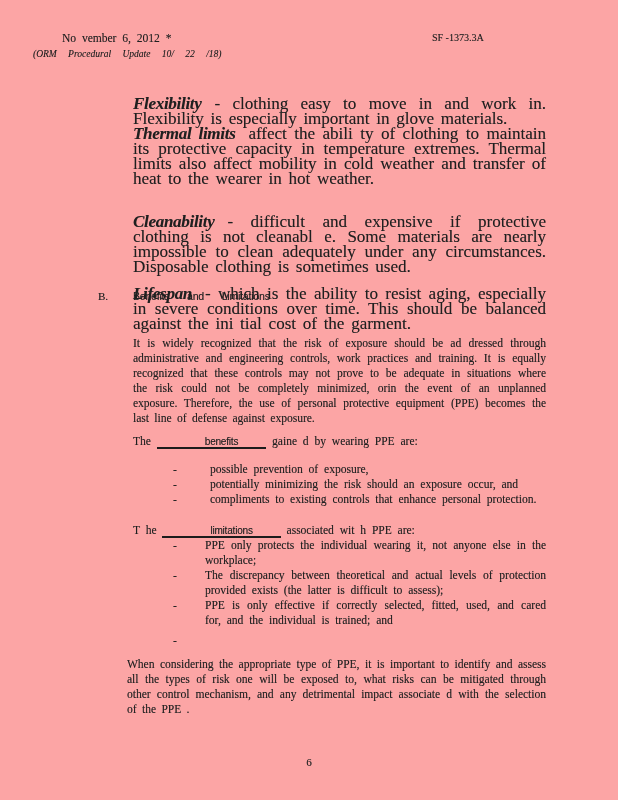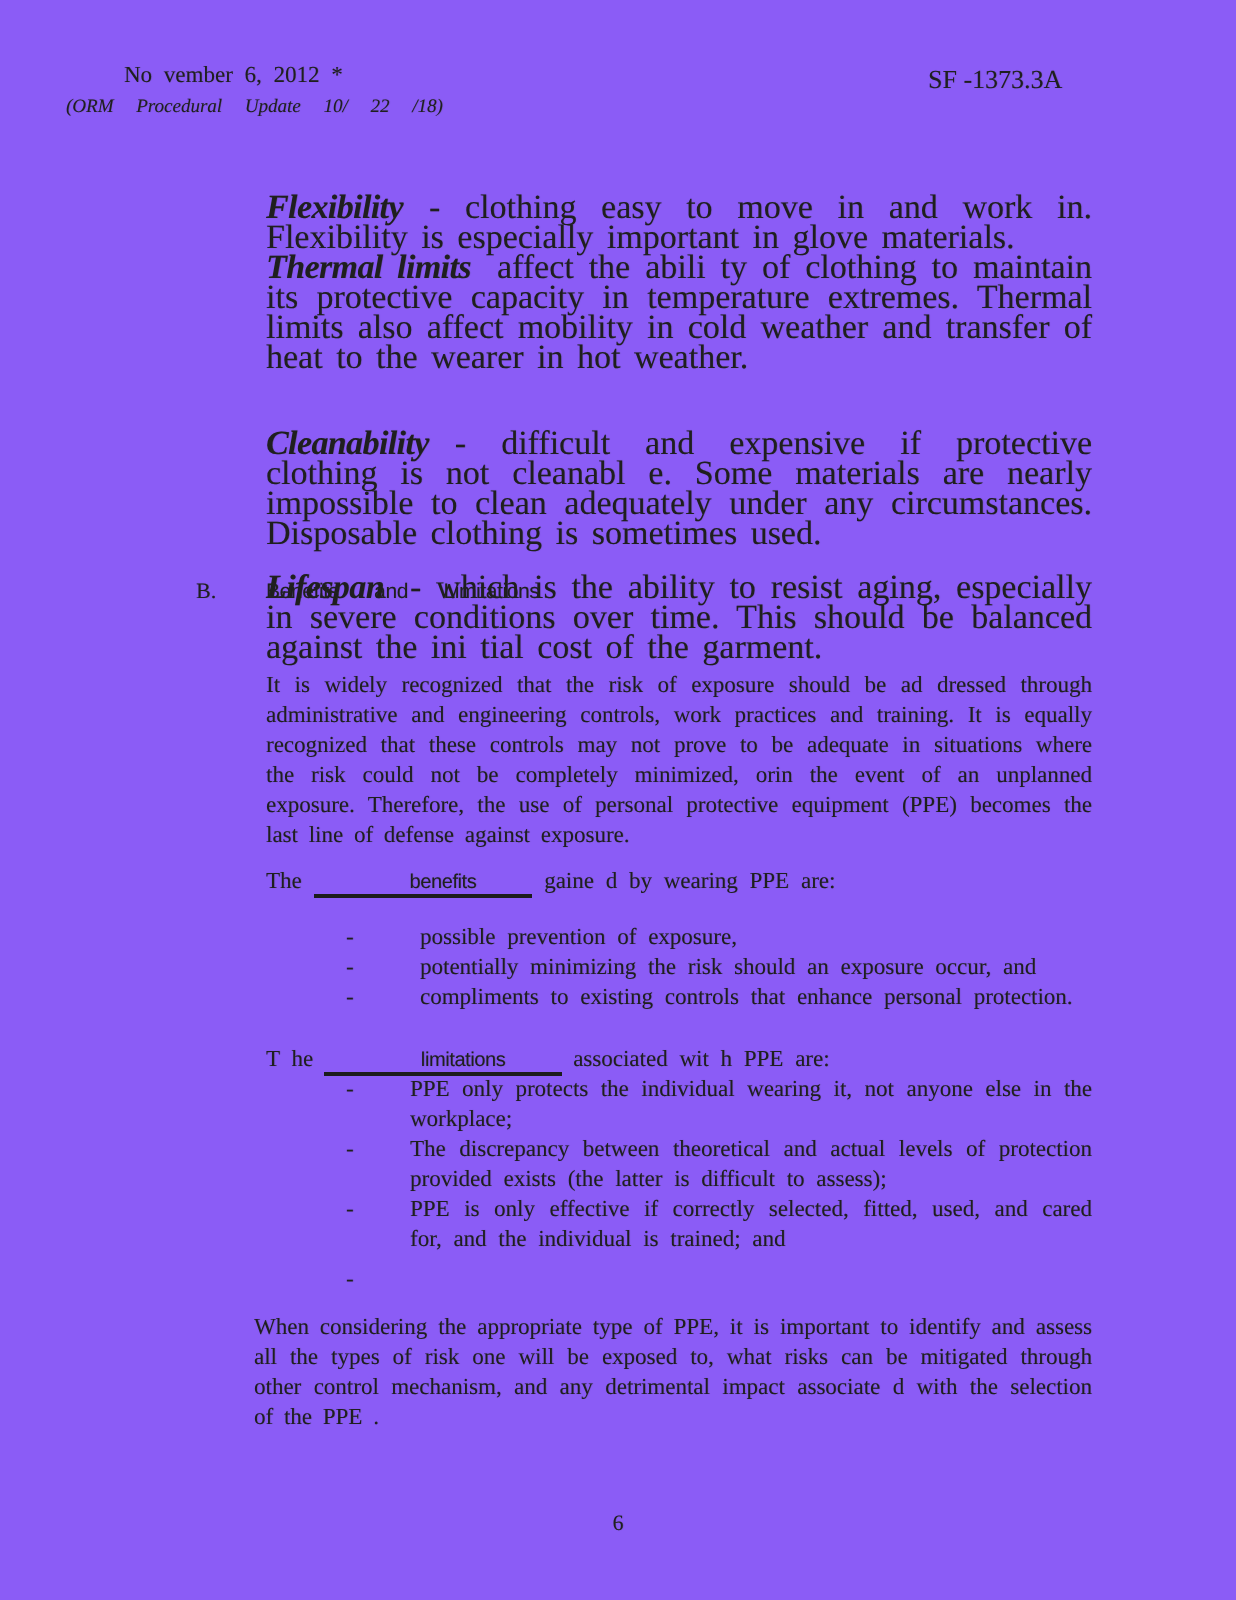--- a/index.html
+++ b/index.html
@@ -1,37 +1,37 @@
 <!DOCTYPE html>
 <html><head>
 <meta charset="utf-8">
 <style>
   html, body { margin: 0; padding: 0; background: #ffffff; }
   .page {
     position: relative;
     width: 618px;
     height: 800px;
-    background: #8b5cf6;
+    background: #fca5a5;
     overflow: hidden;
     font-family: "Liberation Serif", serif;
     color: #1f1f1f;
     text-shadow: 0.2px 0.2px 0.35px rgba(50,50,50,0.45);
   }
   
   .hdr-date {
     position: absolute; left: 62px; top: 32px;
     font-size: 11.5px; word-spacing: 3px; white-space: nowrap;
   }
   .hdr-rev {
     position: absolute; left: 33px; top: 49px;
     font-size: 9.5px; font-style: italic; word-spacing: 9px; white-space: nowrap;
   }
   .hdr-doc {
-    position: absolute; left: 464px; top: 32px;
-    font-size: 13px; white-space: nowrap;
+    position: absolute; left: 432px; top: 32px;
+    font-size: 10px; white-space: nowrap;
   }
   
   .defs {
     position: absolute; left: 133px; top: 96px; width: 413px;
   }
   .defs p {
     margin: 0; font-size: 17px; line-height: 15px;
     text-align: justify; word-spacing: 2.5px;
   }
   .defs p.gap16 { margin-top: 28px; }

